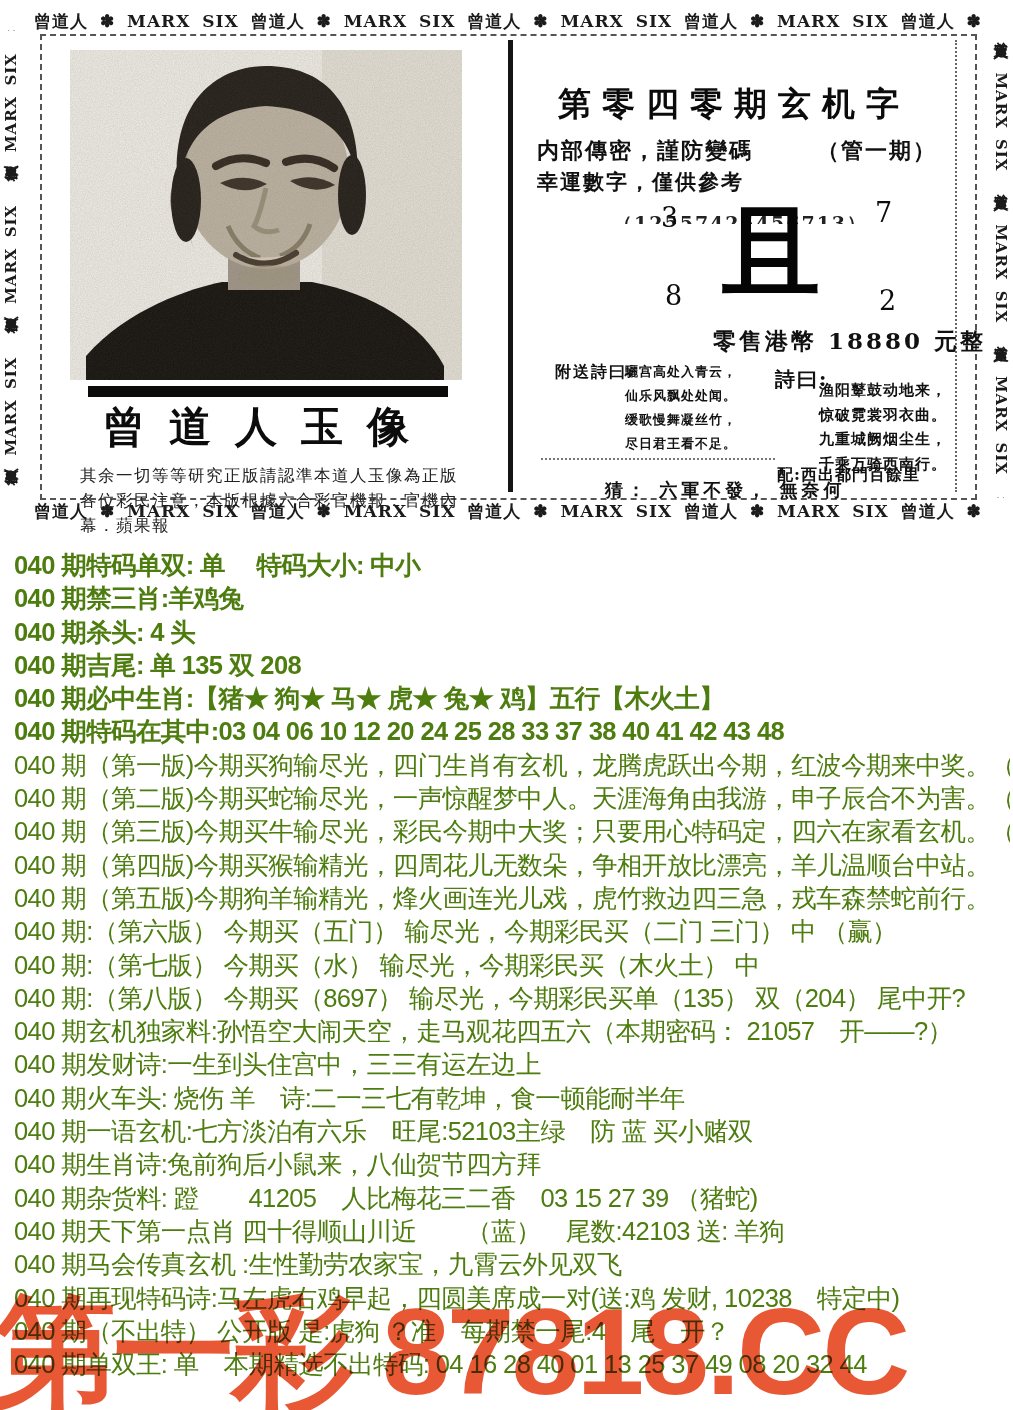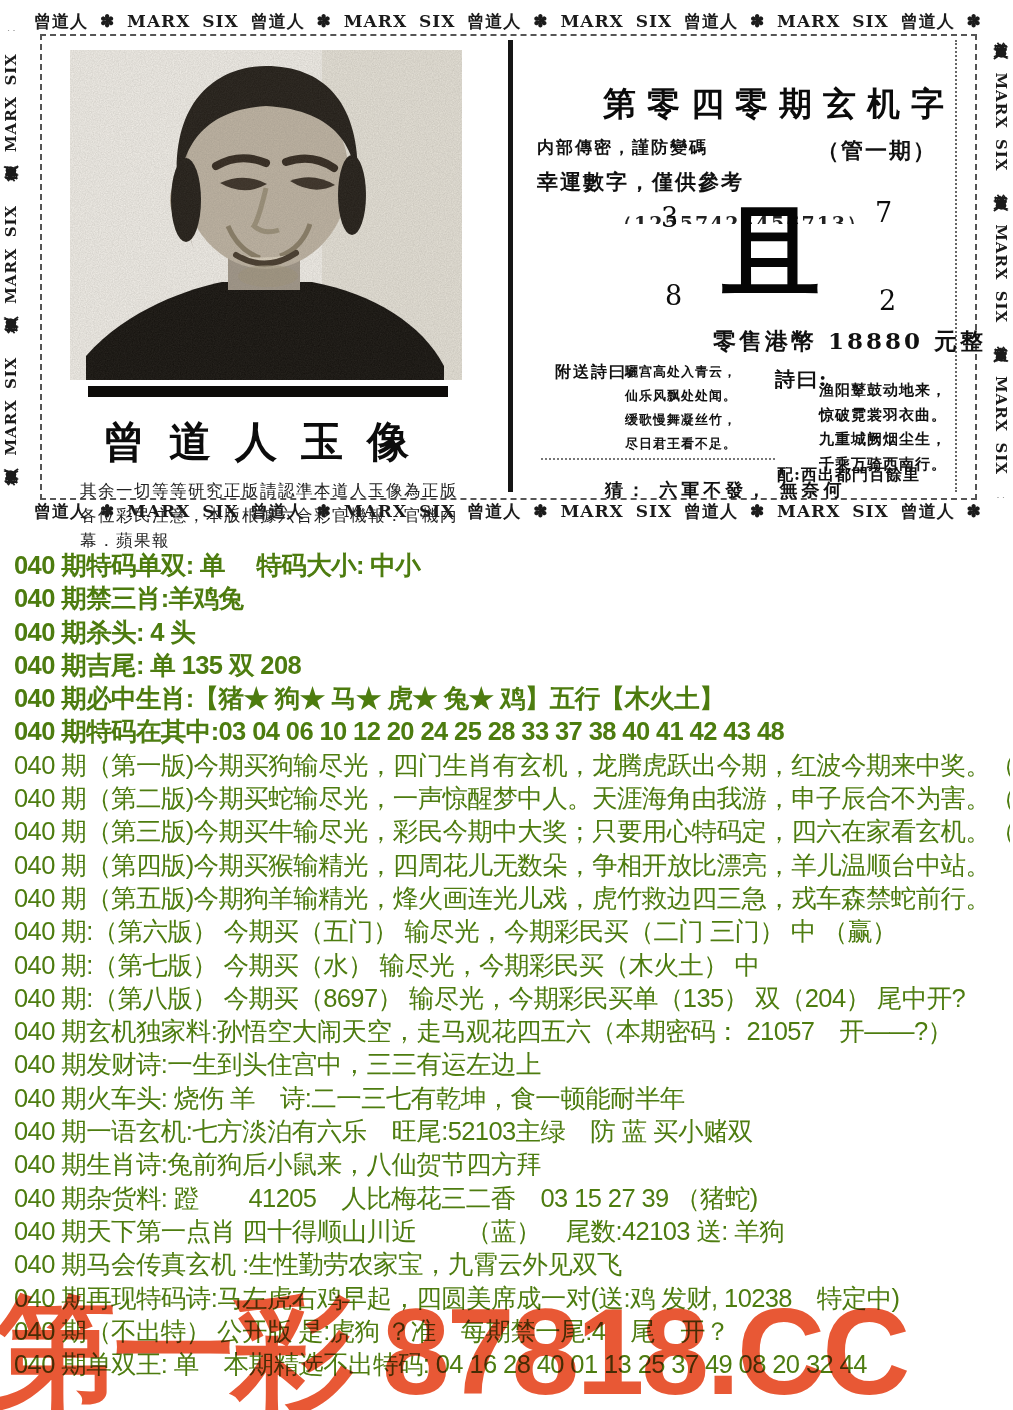--- a/index.html
+++ b/index.html
@@ -27,39 +27,39 @@
   .rail-right{right:3px;}
   .ornament-box{
     position:absolute;left:40px;top:34px;width:933px;height:462px;
     border:2px dashed #555;
   }
   
   .photo-block{position:absolute;left:70px;top:50px;width:396px;}
   .photo-bar{width:360px;height:11px;background:#0d0b09;margin:2px 0 2px 18px;}
   .caption{
     font-family:"DejaVu Serif",serif;font-weight:bold;font-size:42px;
-    letter-spacing:24px;text-align:center;color:#0c0c0c;margin-top:17px;white-space:nowrap;
+    letter-spacing:24px;text-align:center;color:#0c0c0c;margin-top:2px;white-space:nowrap;
   }
   .notice{
     margin-top:8px;padding-left:10px;
     font-family:"DejaVu Serif",serif;font-size:16.5px;line-height:25px;
     letter-spacing:1.5px;color:#222;
   }
   
   .panel{
     position:absolute;left:508px;top:40px;width:442px;height:452px;
     border-left:5px solid #151515;border-right:2px dotted #666;
   }
   .panel *{position:absolute;}
   .p-title{
-    top:42px;left:0;width:100%;text-align:right;
+    top:42px;left:0;width:100%;text-align:center;
     font-family:"DejaVu Serif",serif;font-weight:bold;font-size:33px;letter-spacing:11px;
     white-space:nowrap;color:#0b0b0b;
   }
-  .p-row1l{top:96px;left:24px;font-family:Liberation Serif, serif;font-weight:bold;font-size:17px;letter-spacing:2px;}
+  .p-row1l{top:96px;left:24px;font-family:Liberation Serif, serif;font-weight:bold;font-size:22px;letter-spacing:2px;}
   .p-row1r{top:96px;right:18px;font-family:"DejaVu Serif",serif;font-weight:bold;font-size:22px;letter-spacing:2px;}
   .p-row2{top:128px;left:24px;font-family:"DejaVu Serif",serif;font-weight:bold;font-size:21px;letter-spacing:2px;}
   .p-row3{top:153px;left:14px;font-family:"DejaVu Serif",serif;font-weight:bold;font-size:18.5px;letter-spacing:0.5px;white-space:nowrap;}
   .p-row4{
     top:171px;left:100px;width:260px;height:13px;overflow:hidden;text-align:left;
     font-family:"DejaVu Serif",serif;font-weight:bold;font-size:19px;letter-spacing:2px;color:#222;
   }
   .p-num{font-family:"DejaVu Serif",serif;font-size:27px;color:#0c0c0c;}
   .p-num-tl{top:162px;left:148px;}
   .p-num-tr{top:157px;left:362px;}

